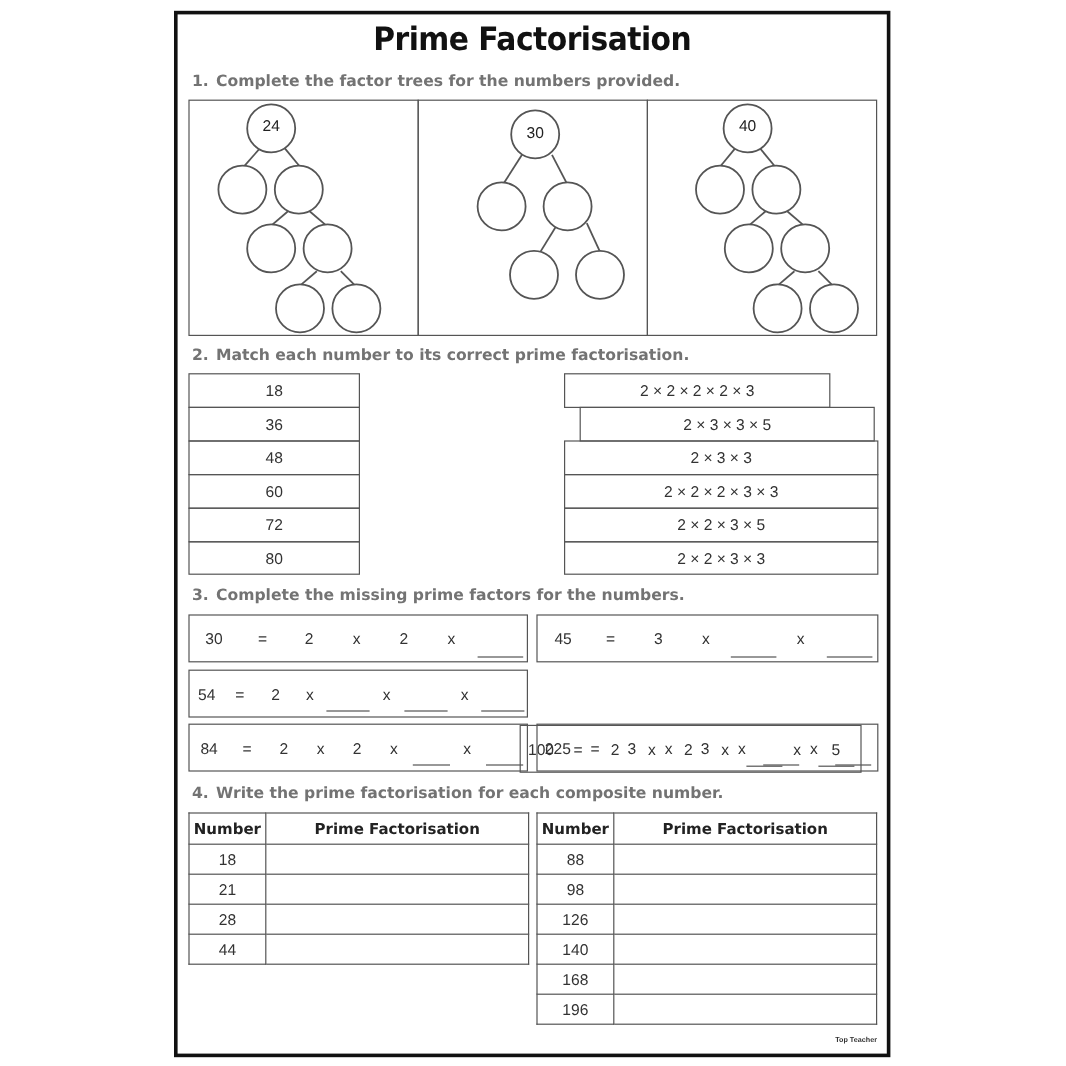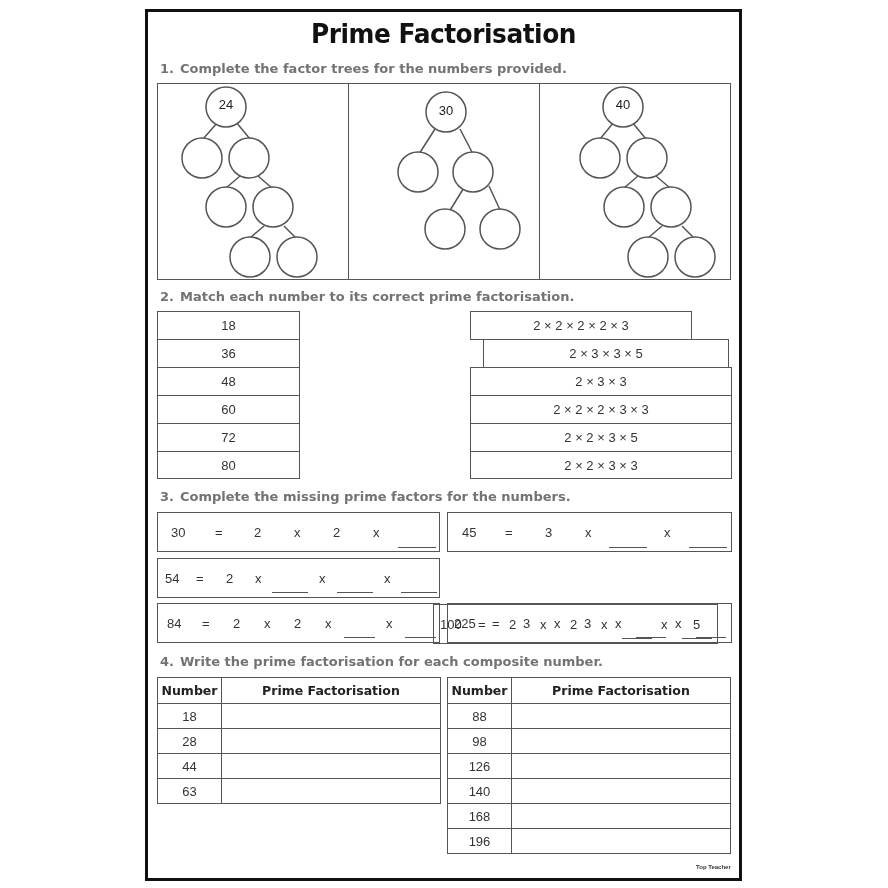--- a/index.html
+++ b/index.html
@@ -202,29 +202,29 @@
   <tbody>
       <tr>
     <th style="width:63px; height:25px;">Number</th>
     <th>Prime Factorisation</th>
   </tr>
   <tr>
         <td>18</td>
         <td></td>
       </tr>
   <tr>
+        <td>21</td>
+        <td></td>
+      </tr>
+  <tr>
         <td>28</td>
         <td></td>
       </tr>
   <tr>
         <td>44</td>
-        <td></td>
-      </tr>
-  <tr>
-        <td>63</td>
         <td></td>
       </tr>
 </tbody>
   </table>
 
 <table class="t4" style="left:447px; top:677px; width:284px;">
   <tbody>
       <tr>
     <th style="width:63px; height:25px;">Number</th>
     <th>Prime Factorisation</th>

